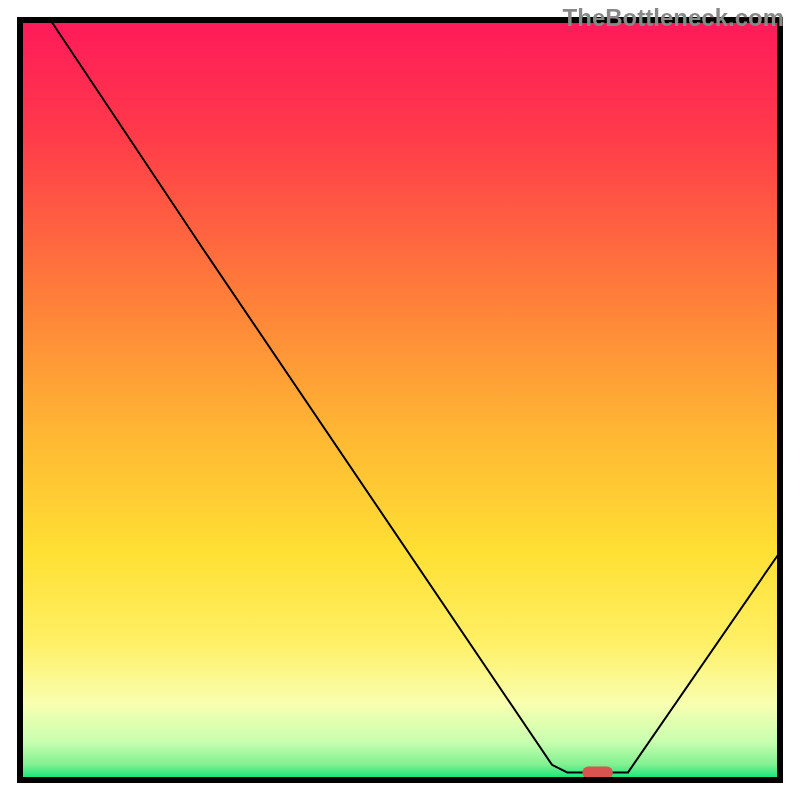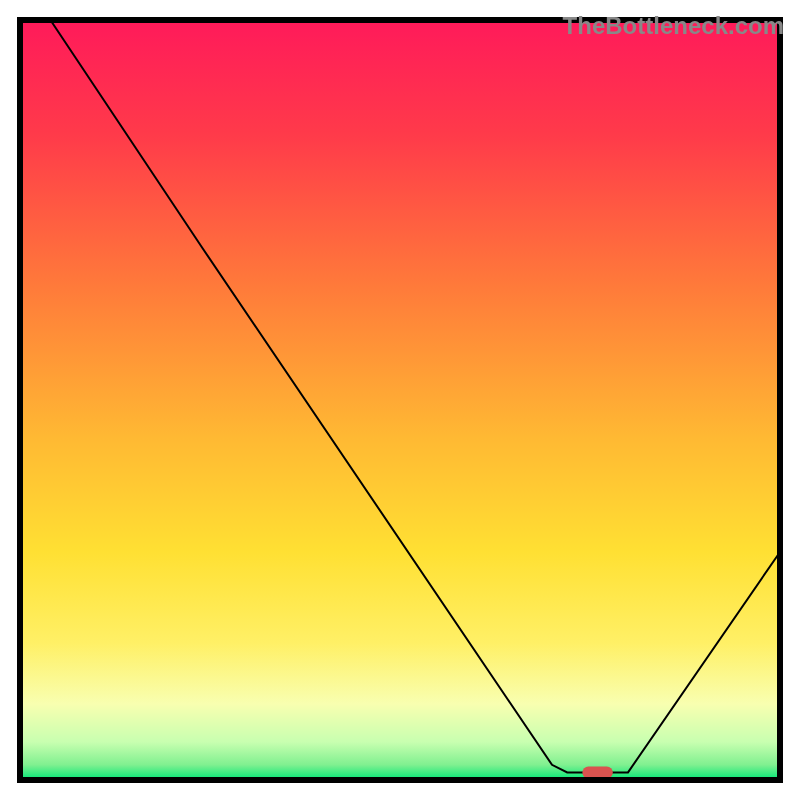--- a/index.html
+++ b/index.html
@@ -19,21 +19,20 @@
   }
   .watermark {
     position: absolute;
     top: 4px;
     right: 16px;
     font-size: 24px;
     font-weight: bold;
     color: #888;
     font-family: Arial, sans-serif;
     z-index: 10;
-    margin-top: 8px;
   }
   svg {
     display: block;
   }
 </style>
 </head>
 <body>
 
 <div class="chart-container">
   <svg width="800" height="800" viewBox="0 0 800 800">

